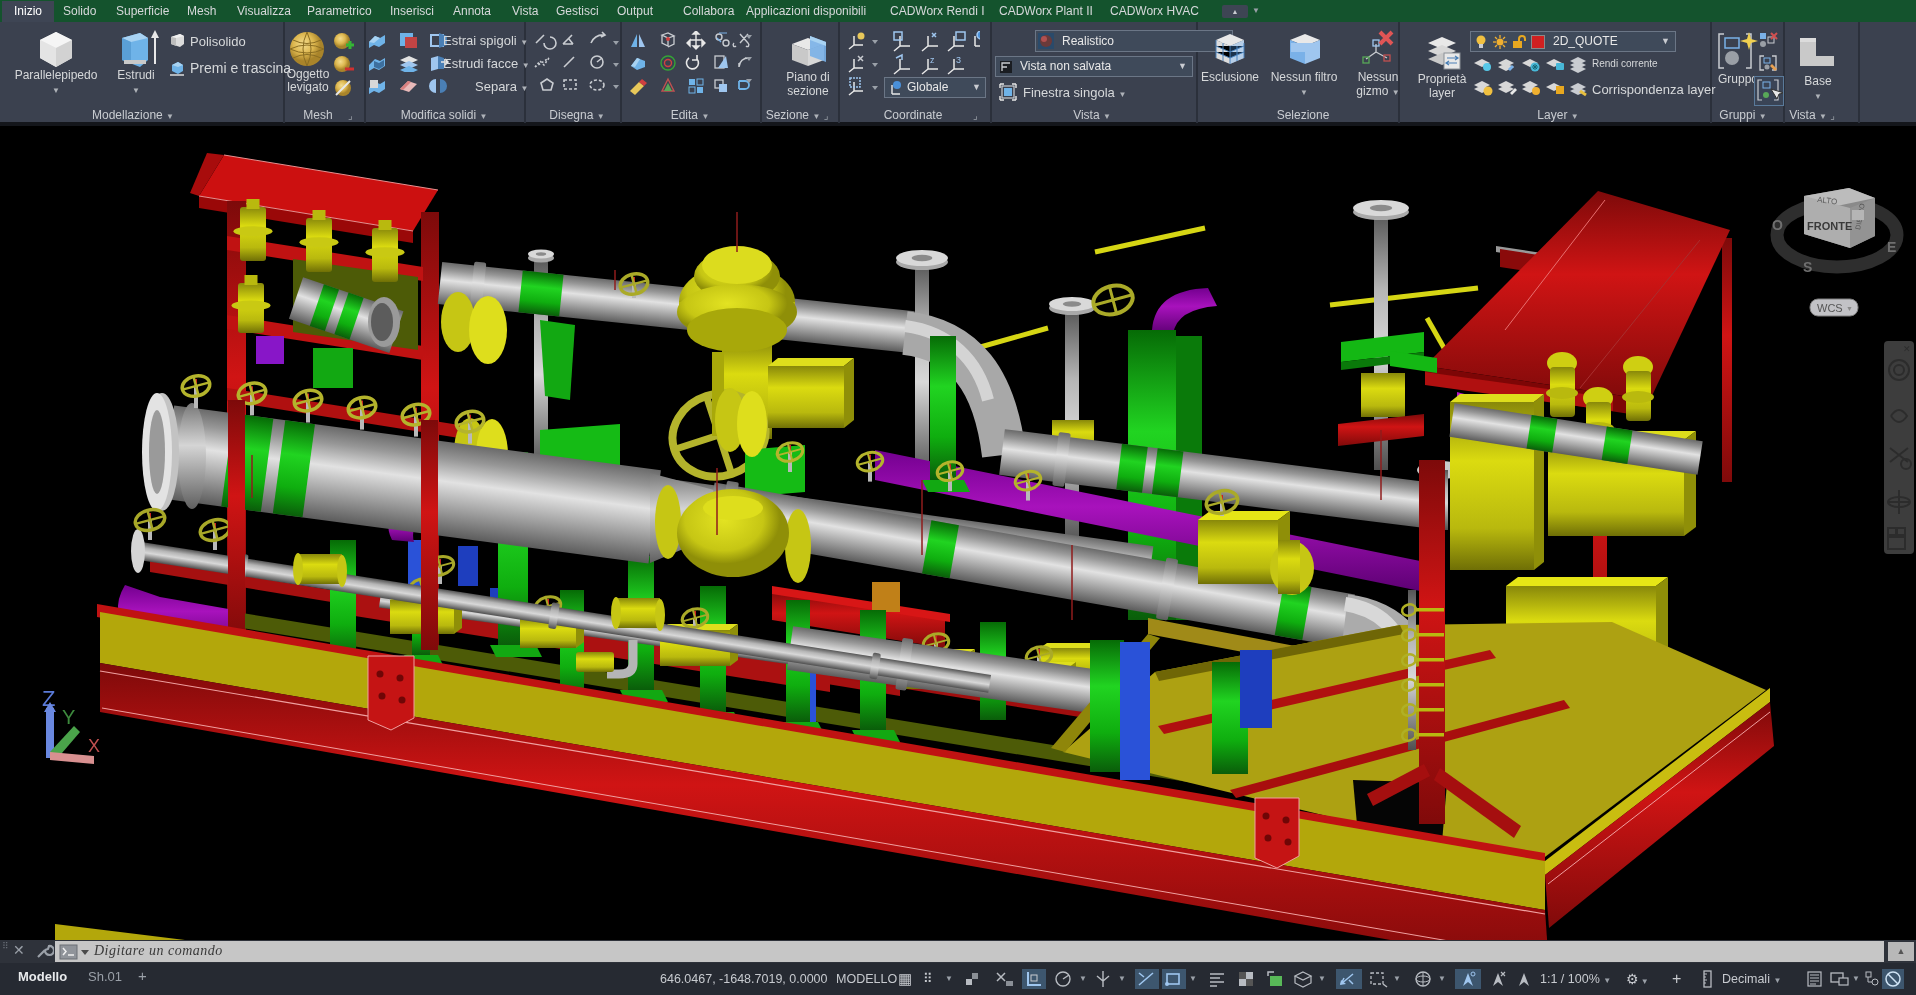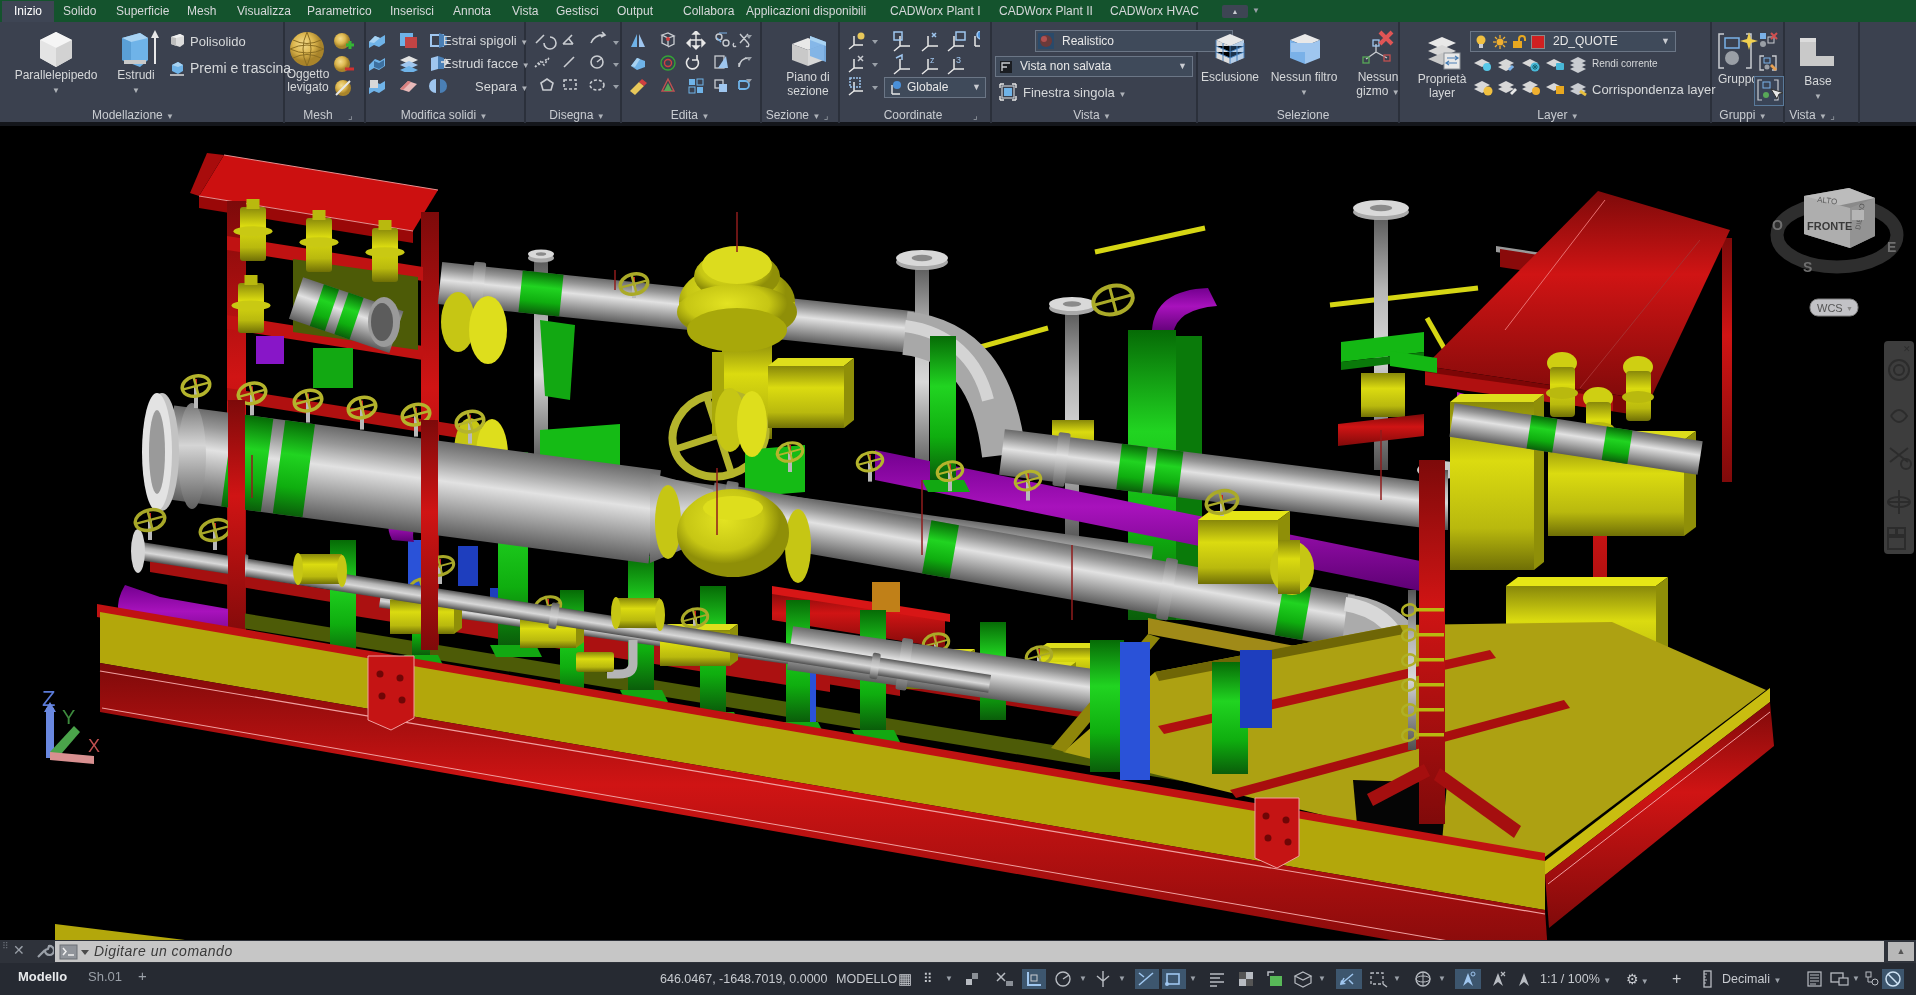--- a/index.html
+++ b/index.html
@@ -30,21 +30,21 @@
 <div class="mi" style="left:187px">Mesh</div>
 <div class="mi" style="left:237px">Visualizza</div>
 <div class="mi" style="left:307px">Parametrico</div>
 <div class="mi" style="left:390px">Inserisci</div>
 <div class="mi" style="left:453px">Annota</div>
 <div class="mi" style="left:512px">Vista</div>
 <div class="mi" style="left:556px">Gestisci</div>
 <div class="mi" style="left:617px">Output</div>
 <div class="mi" style="left:683px">Collabora</div>
 <div class="mi" style="left:746px">Applicazioni disponibili</div>
-<div class="mi" style="left:890px">CADWorx Plant I</div>
+<div class="mi" style="left:890px">CADWorx Rendi I</div>
 <div class="mi" style="left:999px">CADWorx Plant II</div>
 <div class="mi" style="left:1110px">CADWorx HVAC</div>
 <div style="position:absolute;left:1222px;top:5px;width:26px;height:13px;background:#3e4554;border-radius:2px;color:#c9ccd1;font-size:7px;text-align:center;line-height:13px;">▲</div>
 <div class="mi" style="left:1252px;font-size:8px;color:#9aa0a8;">▼</div>
 </div>
 <div id="ribbon">
 <div class="sep" style="left:283px"></div><div class="sep" style="left:364px"></div><div class="sep" style="left:524px"></div><div class="sep" style="left:620px"></div><div class="sep" style="left:760px"></div><div class="sep" style="left:838px"></div><div class="sep" style="left:990px"></div><div class="sep" style="left:1196px"></div><div class="sep" style="left:1398px"></div><div class="sep" style="left:1710px"></div><div class="sep" style="left:1783px"></div><div class="sep" style="left:1858px"></div>
 <div class="plabel" style="left:33px">Modellazione <span class="caret">▼</span></div>
 <div class="plabel" style="left:218px">Mesh</div>
 <div class="rlabel" style="left:348px;top:88px;color:#9aa0a8;font-size:10px;">⌟</div>
@@ -970,21 +970,21 @@
 <div style="position:absolute;left:2px;top:944px;width:8px;height:16px;color:#6a6f78;font-size:9px;line-height:5px;">⠿</div>
 <div style="position:absolute;left:13px;top:942px;width:18px;height:18px;color:#9aa0a8;font-size:14px;">✕</div>
 <svg style="position:absolute;left:34px;top:942px" width="20" height="19">
       <path d="M4,15 l7,-7 m0,0 a4.5,4.5 0 1 0 4,-4 l-1,3 -3,1" stroke="#9aa0a8" stroke-width="2.2" fill="none"></path>
     </svg>
 <svg style="position:absolute;left:59px;top:944px" width="32" height="16">
       <rect x="1" y="1" width="17" height="14" fill="#90949a" stroke="#6a6f74"></rect>
       <path d="M4,4 l3,3.5 -3,3.5 M9,11 h6" stroke="#f0f0f0" stroke-width="1.5" fill="none"></path>
       <path d="M22,6 l4,5 4,-5 z" fill="#4a4a4a"></path>
     </svg>
-<span style="position:absolute;left:94px;top:943px;font-style:italic;font-size:14px;color:#3a3a3a;font-family:Liberation Sans, sans-serif;letter-spacing:0.5px;">Digitare un comando</span>
+<span style="position:absolute;left:94px;top:943px;font-style:italic;font-size:14px;color:#3a3a3a;font-family:Liberation Serif, serif;letter-spacing:0.5px;">Digitare un comando</span>
 <div style="position:absolute;left:1888px;top:942px;width:26px;height:19px;background:#b8b8b8;color:#555;font-size:9px;text-align:center;line-height:19px;">▲</div>
 <div style="position:absolute;left:18px;top:969px;font-size:13px;font-weight:bold;color:#e8eaec;">Modello</div>
 <div style="position:absolute;left:88px;top:969px;font-size:13px;color:#9aa0a8;">Sh.01</div>
 <div style="position:absolute;left:138px;top:967px;font-size:15px;color:#9aa0a8;">+</div>
 <div class="sic" style="left:660px;font-size:12.5px;">646.0467, -1648.7019, 0.0000</div>
 <div class="sic" style="left:836px;font-size:12.5px;">MODELLO</div>
 <div class="sic" style="left:898px;font-size:15px;">▦</div>
 <div class="sic" style="left:923px;font-size:13px;">⠿</div>
 <div class="sic" style="left:945px;font-size:8px;color:#9aa0a8;">▼</div>
 <svg class="sic" style="left:963px" width="24" height="20">

